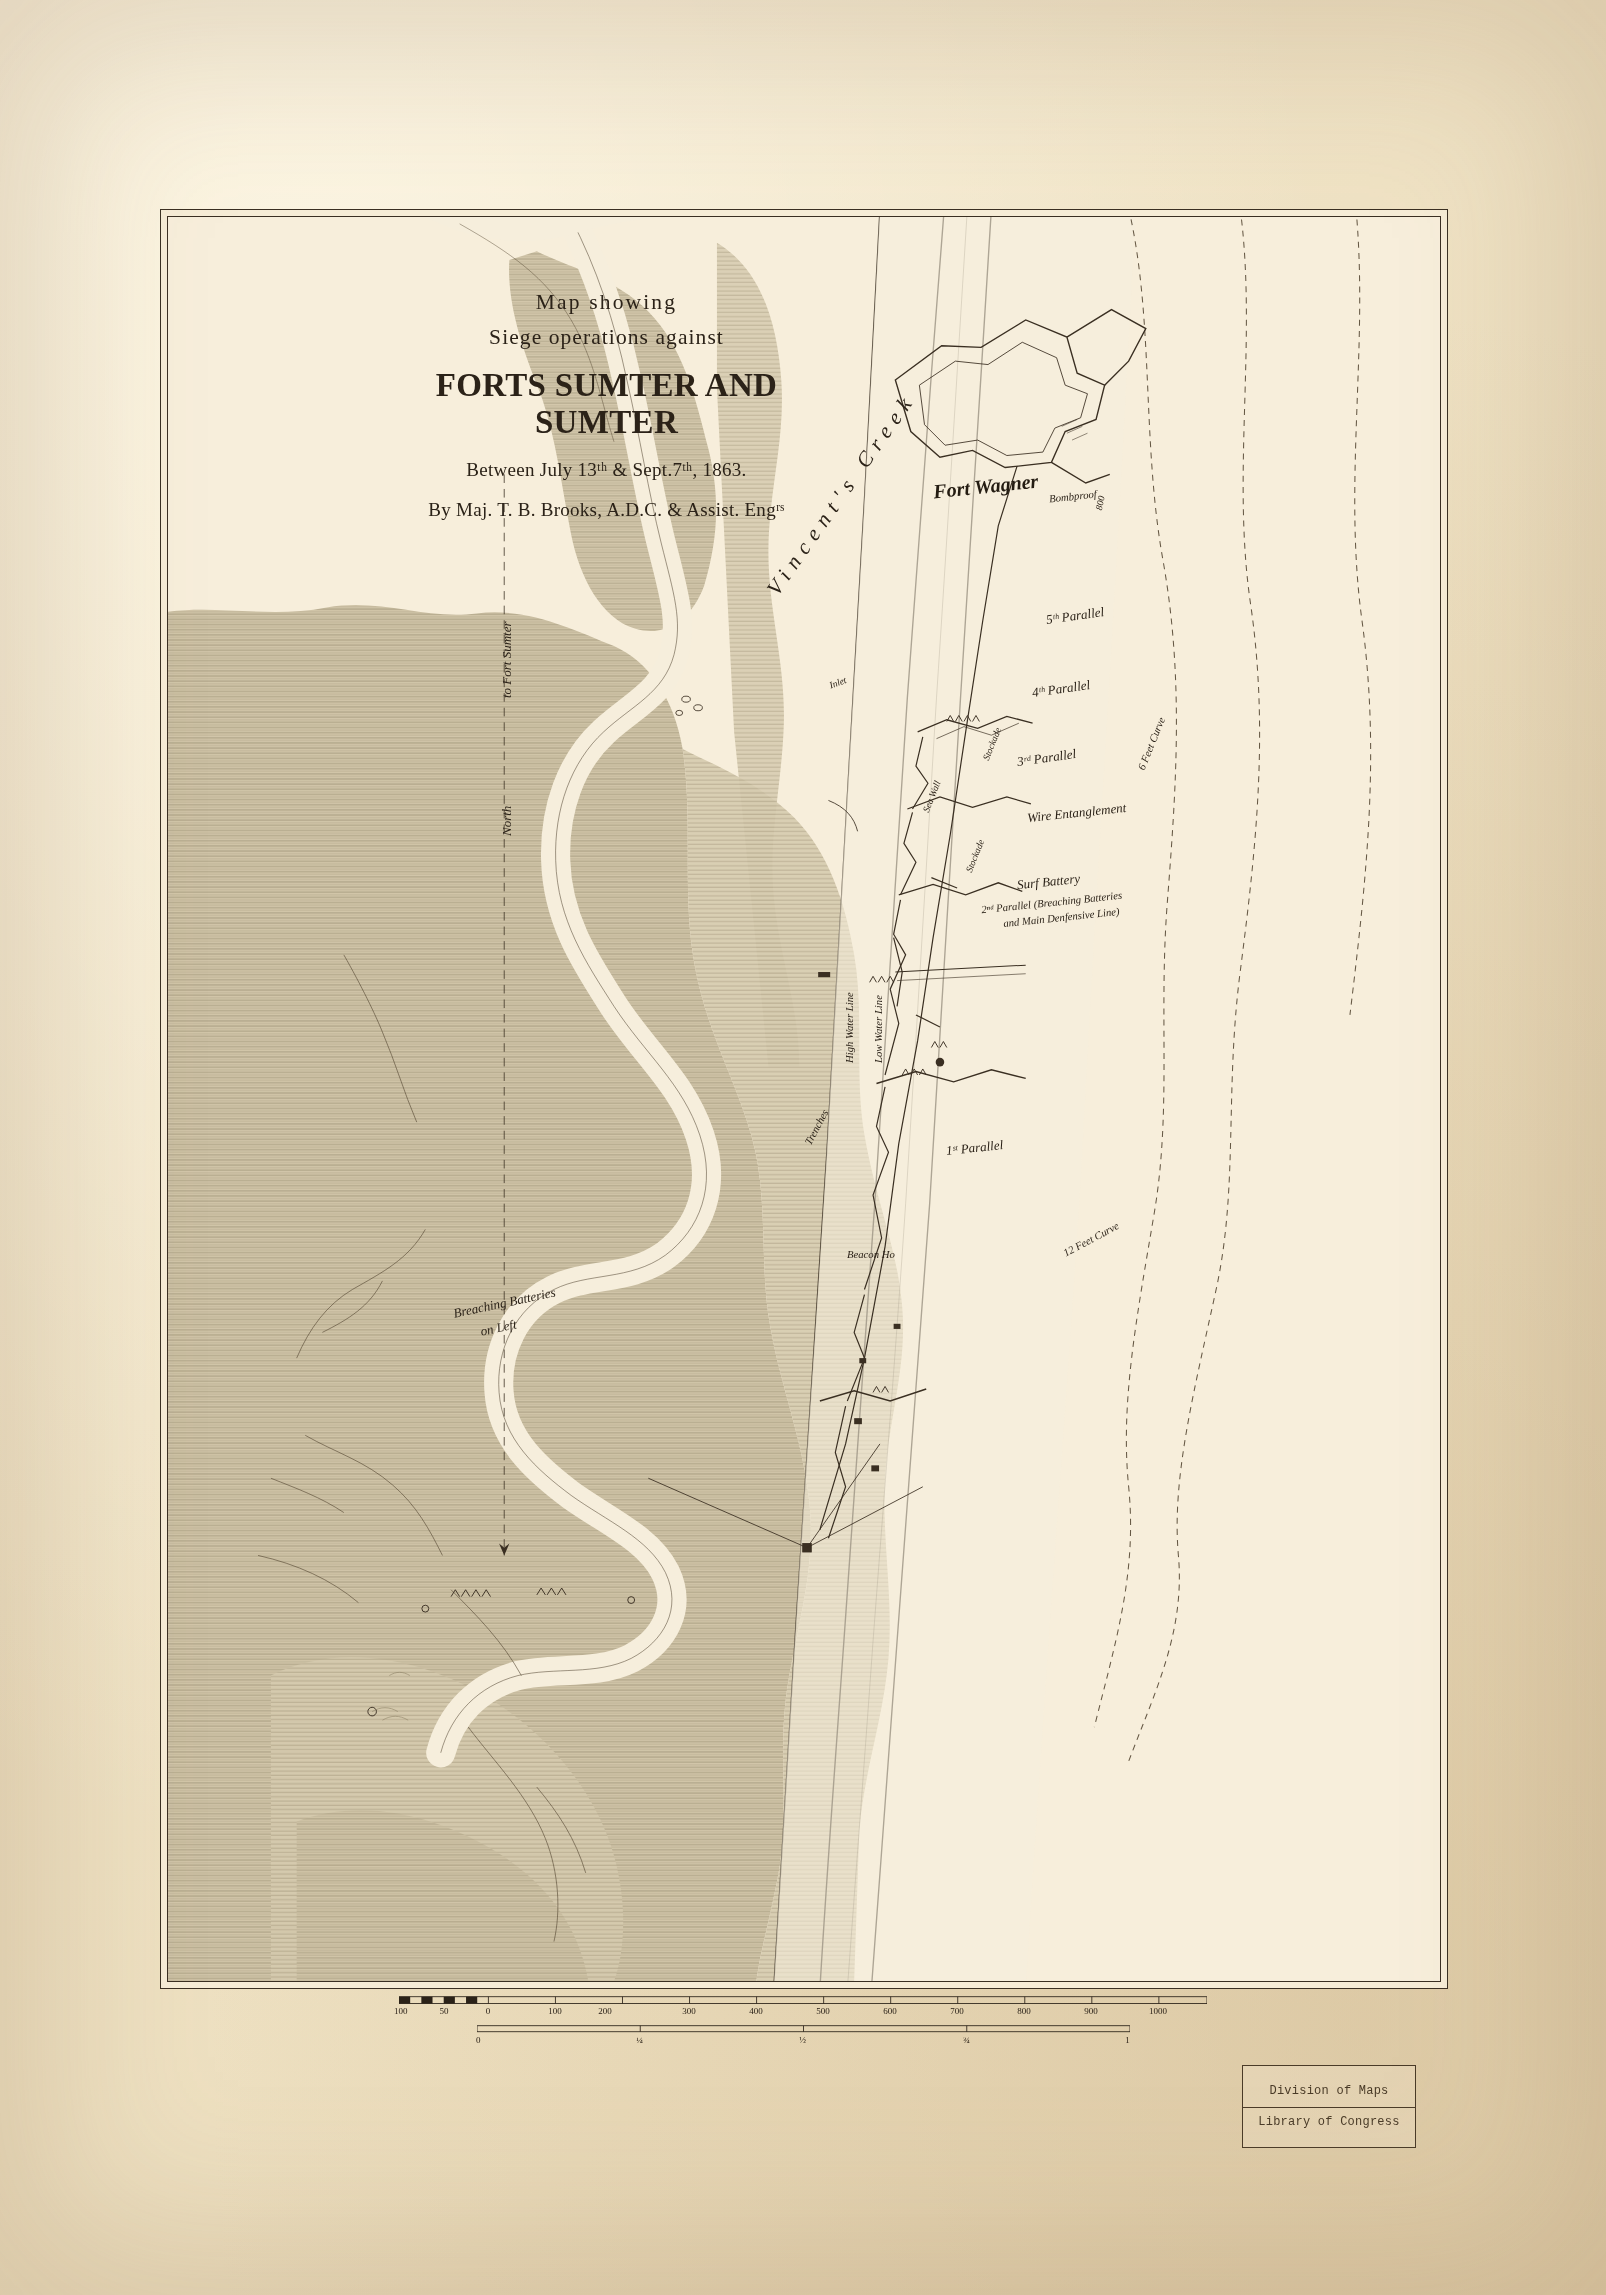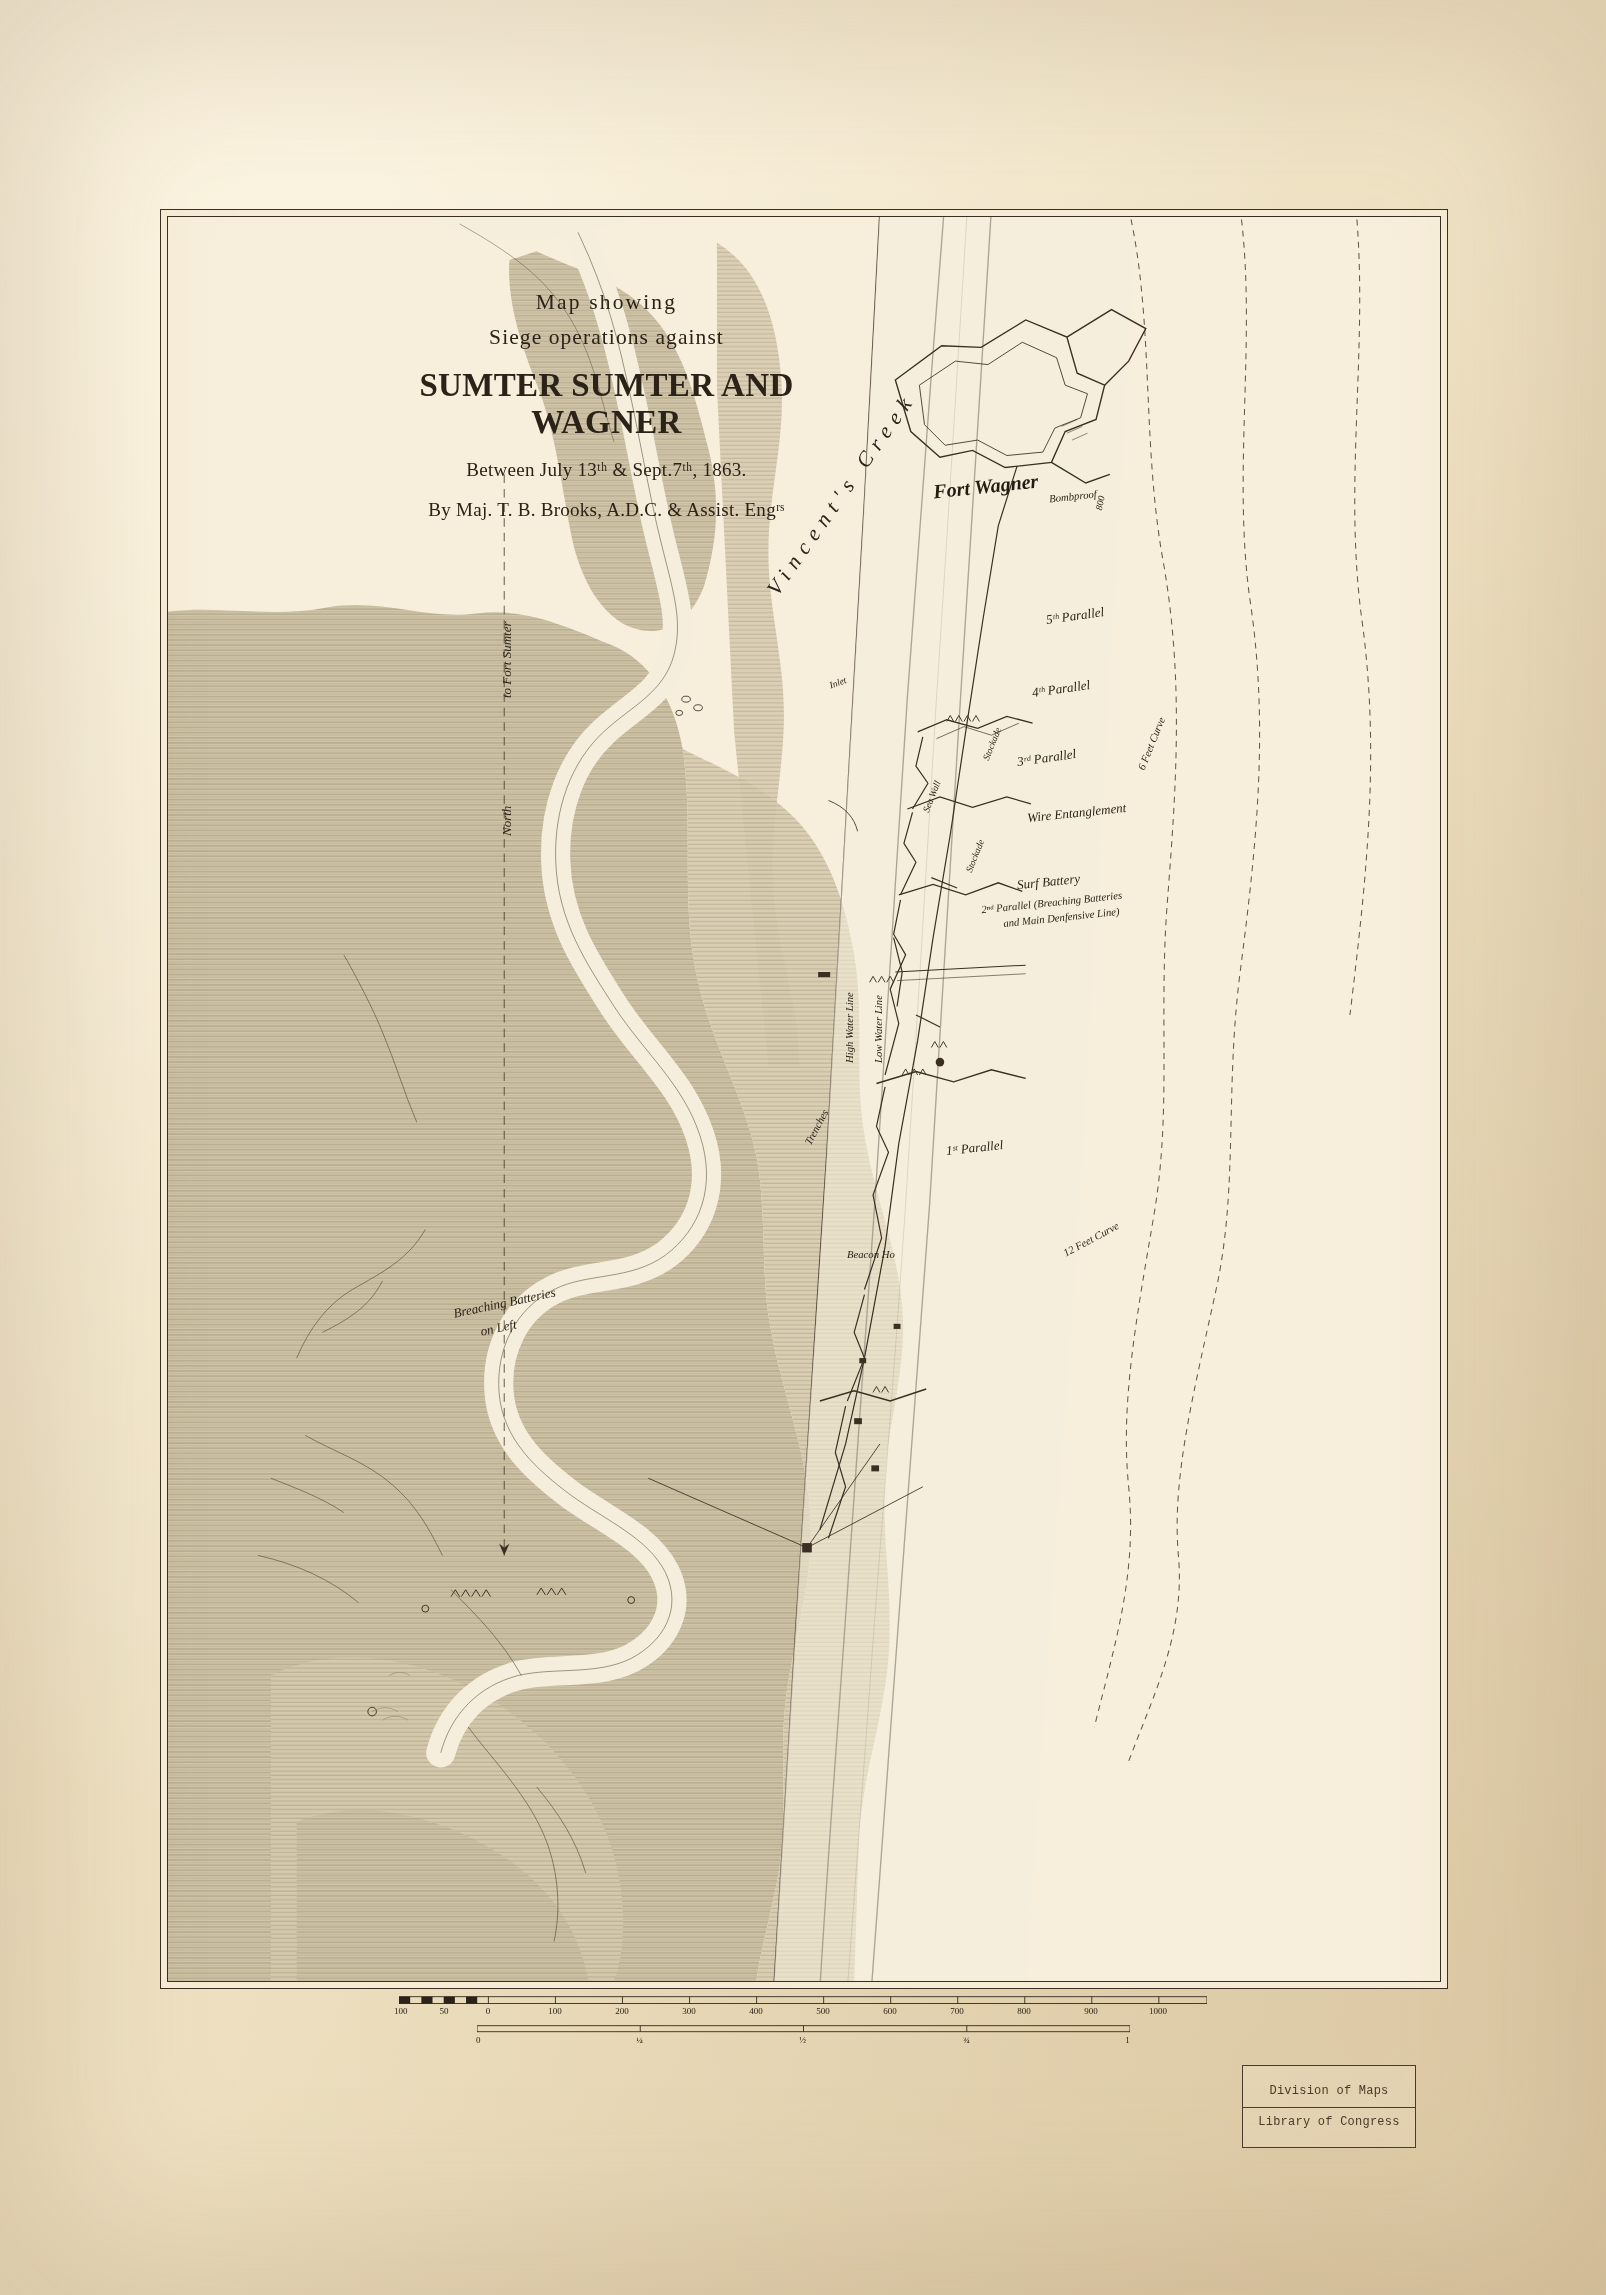--- a/index.html
+++ b/index.html
@@ -329,21 +329,21 @@
             <path d="M250 1752 c10 -6 20 -6 30 0"></path>
             <path d="M258 1700 c8 -5 16 -5 24 0"></path>
           </g>
         </g>
       </svg>
     </div>
 
     <div class="title-block">
       <div class="title-line-1">Map showing</div>
       <div class="title-line-2">Siege operations against</div>
-      <div class="title-main">SUMTER SUMTER AND WAGNER</div>
+      <div class="title-main">FORTS SUMTER AND SUMTER</div>
       <div class="title-line-3">Between July 13ᵗʰ &amp; Sept.7ᵗʰ, 1863.</div>
       <div class="title-line-4">By Maj. T. B. Brooks, A.D.C. &amp; Assist. Engʳˢ</div>
     </div>
 
     <div class="creek-label rot-55" style="left:594px;top:369px;">Vincent's Creek</div>
 
     <div class="fortwagner-label" style="left:765px;top:258px;transform:rotate(-6deg);">Fort Wagner</div>
 
     <div class="lbl sm" style="left:881px;top:273px;transform:rotate(-6deg);">Bombproof</div>
     <div class="lbl xs" style="left:926px;top:292px;transform:rotate(-78deg);transform-origin:left top;">800</div>
@@ -406,21 +406,21 @@
           <path d="M806 2 V10"></path>
           <path d="M884 2 V10"></path>
       </g>
     </svg>
   </div>
   <div class="scale-nums" style="width:808px;margin:0 auto;position:relative;">
     <span style="left:1.7px;">100</span>
     <span style="left:45px;">50</span>
     <span style="left:89px;">0</span>
     <span style="left:156px;">100</span>
-    <span style="left:223px;">200</span>
+    <span style="left:206px;">200</span>
     <span style="left:290px;">300</span>
     <span style="left:357px;">400</span>
     <span style="left:424px;">500</span>
     <span style="left:491px;">600</span>
     <span style="left:558px;">700</span>
     <span style="left:625px;">800</span>
     <span style="left:692px;">900</span>
     <span style="left:759px;">1000</span>
   </div>
 

